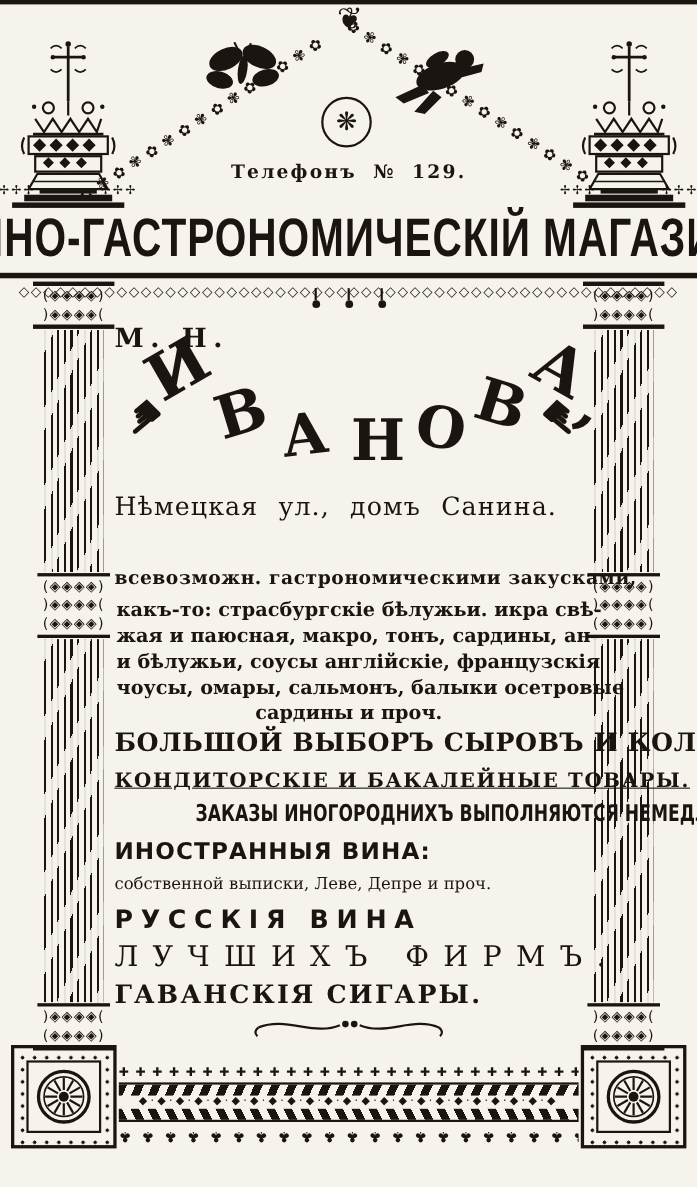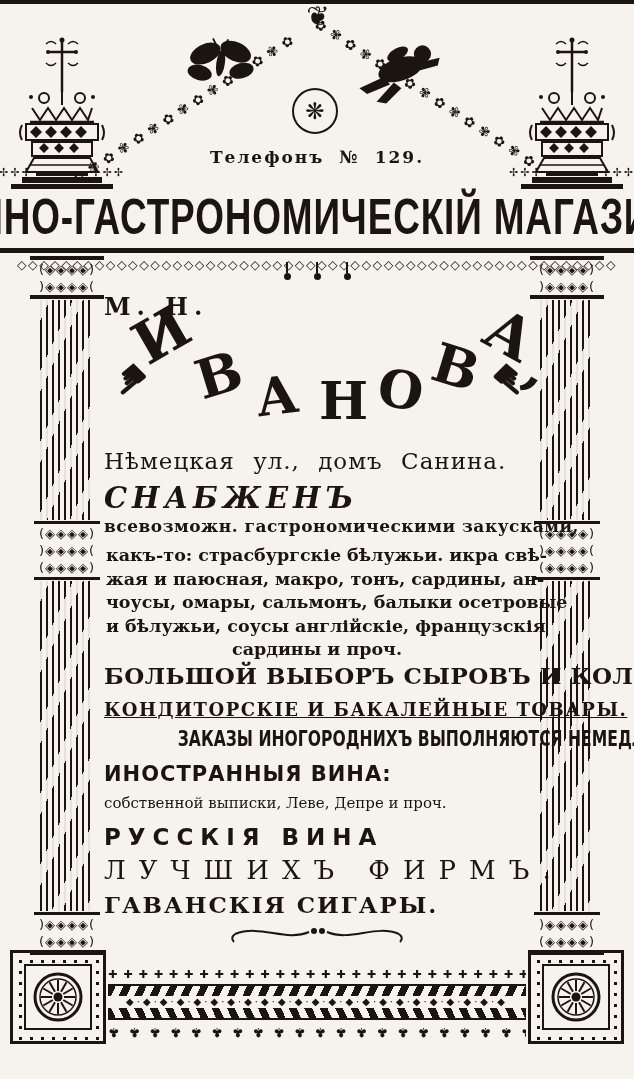--- a/index.html
+++ b/index.html
@@ -349,28 +349,27 @@
     <span class="arc-letter al2">А</span>
     <span class="arc-letter al3">Н</span>
     <span class="arc-letter al4">О</span>
     <span class="arc-letter al5">В</span>
     <span class="arc-letter al6">А</span>
     <span class="arc-letter al7">,</span>
     <span class="manicule manicule-right">☚</span>
   </div>
 
   <div class="abs cline address">Нѣмецкая ул., домъ Санина.</div>
-  <div class="abs cline supplied">СНАБЖЕНЪ</div>
   <div class="abs cline supplied-sub">всевозможн. гастрономическими закусками,</div>
 
   <div class="abs para">
     <div class="para-line">какъ-то: страсбургскіе бѣлужьи. икра свѣ-</div>
     <div class="para-line">жая и паюсная, макро, тонъ, сардины, ан-</div>
+    <div class="para-line">и бѣлужьи, соусы англійскіе, французскія</div>
     <div class="para-line">чоусы, омары, сальмонъ, балыки осетровые</div>
-    <div class="para-line">и бѣлужьи, соусы англійскіе, французскія</div>
     <div class="para-line">сардины и проч.</div>
   </div>
 
   <div class="abs cline line-cheese">БОЛЬШОЙ ВЫБОРЪ СЫРОВЪ И КОЛБАСЪ.</div>
   <div class="abs cline line-grocery">КОНДИТОРСКІЕ И БАКАЛЕЙНЫЕ ТОВАРЫ.</div>
   <div class="abs cline line-orders">
     <span>ЗАКАЗЫ ИНОГОРОДНИХЪ ВЫПОЛНЯЮТСЯ НЕМЕДЛЕННО.</span>
   </div>
   <div class="abs cline line-foreign">ИНОСТРАННЫЯ ВИНА:</div>
   <div class="abs cline line-foreign-detail">собственной выписки, Леве, Депре и проч.</div>

